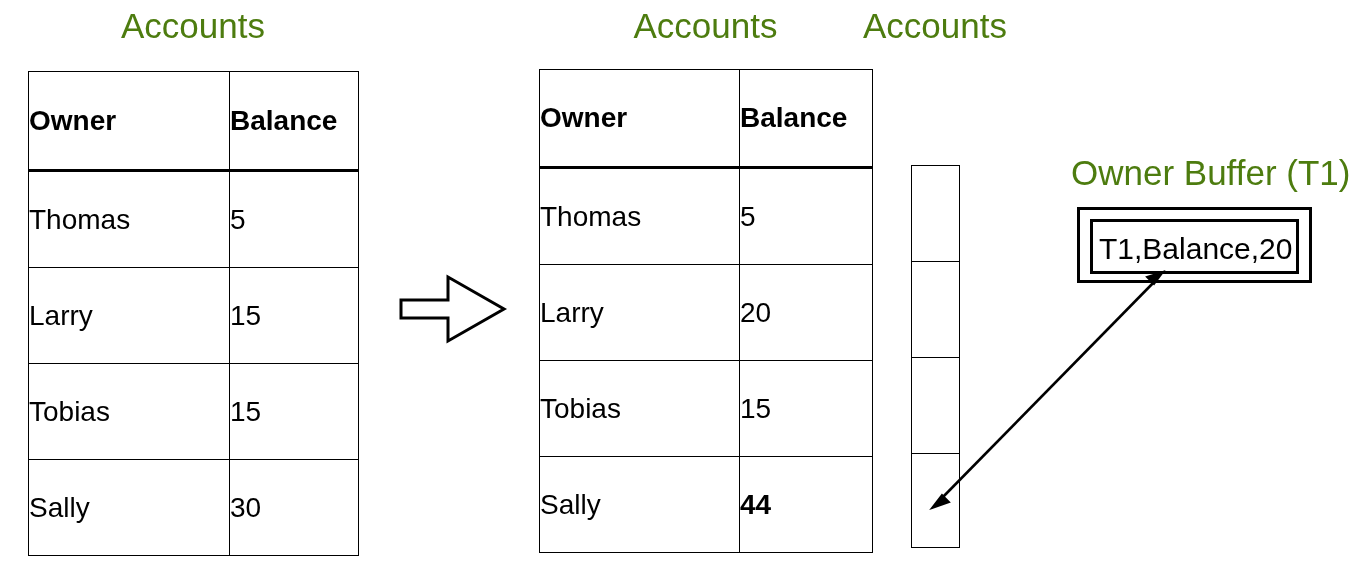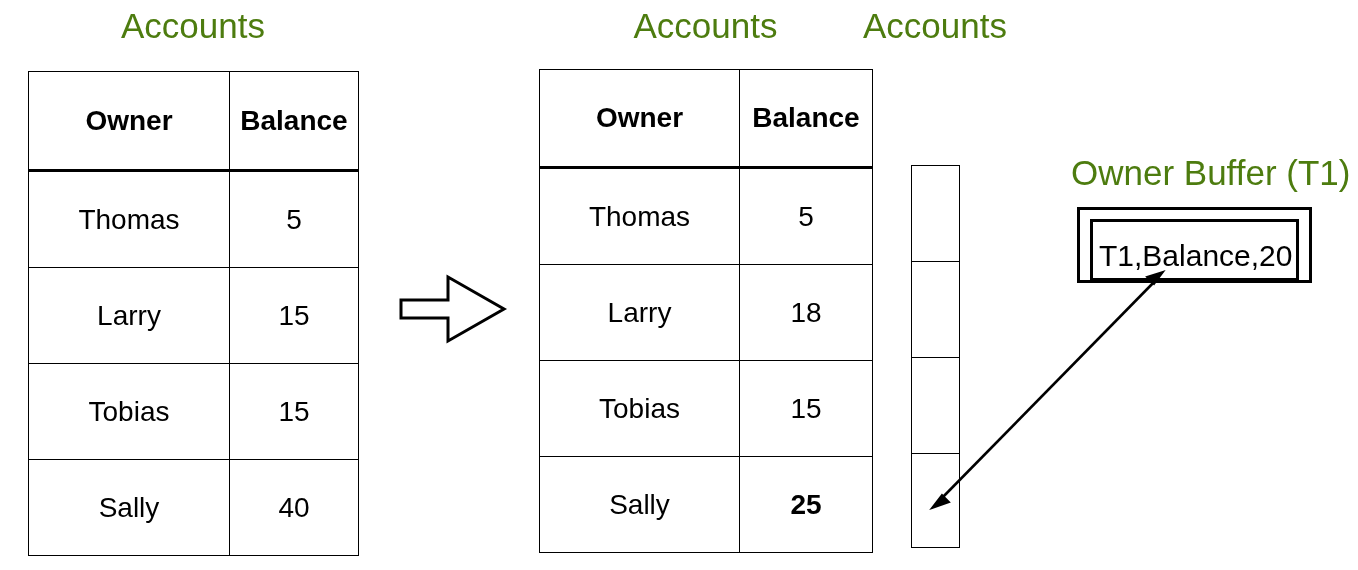--- a/index.html
+++ b/index.html
@@ -28,21 +28,21 @@
 
   
   .acct-table {
     position: absolute;
     border-collapse: collapse;
     table-layout: fixed;
     background: #fff;
   }
   .acct-table td {
     border: 1.6px solid #000;
-    text-align: center;
+    text-align: left;
     vertical-align: middle;
     font-size: 28px;
     font-weight: 400;
     padding: 0;
     color: #000;
   }
   .acct-table .hdr td {
     font-weight: bold;
     border-bottom-width: 3px;
   }
@@ -72,21 +72,21 @@
     border: 3px solid #000;
     box-sizing: border-box;
     background: #fff;
     padding: 9px 10px;
   }
   .undo-inner {
     border: 3px solid #000;
     box-sizing: border-box;
     font-size: 30px;
     line-height: 1;
-    padding: 19px 6px 7px 6px;
+    padding: 12px 6px 7px 6px;
     white-space: nowrap;
     text-align: left;
     color: #000;
   }
 
   
   .overlay {
     position: absolute;
     left: 0;
     top: 0;
@@ -117,21 +117,21 @@
     <tr>
       <td style="height:95px">Larry</td>
       <td style="height:95px">15</td>
     </tr>
     <tr>
       <td style="height:95px">Tobias</td>
       <td style="height:95px">15</td>
     </tr>
     <tr>
       <td style="height:95px">Sally</td>
-      <td style="height:95px">40</td>
+      <td style="height:95px">30</td>
     </tr>
   </tbody>
 </table>
 
 <div class="caption" style="left:539px; top:8px; width:333px; text-align:center;">Accounts</div>
 
 <table class="acct-table" style="left:539px; top:69px; width:333px;">
   <colgroup>
       <col style="width:200px">
       <col style="width:133px">
@@ -140,29 +140,29 @@
     <tr class="hdr">
       <td style="height:96px">Owner</td>
       <td style="height:96px">Balance</td>
     </tr>
     <tr>
       <td style="height:95px">Thomas</td>
       <td style="height:95px">5</td>
     </tr>
     <tr>
       <td style="height:95px">Larry</td>
-      <td style="height:95px">18</td>
+      <td style="height:95px">20</td>
     </tr>
     <tr>
       <td style="height:95px">Tobias</td>
       <td style="height:95px">15</td>
     </tr>
     <tr>
       <td style="height:95px">Sally</td>
-      <td class="bold-val" style="height:95px">25</td>
+      <td class="bold-val" style="height:95px">44</td>
     </tr>
   </tbody>
 </table>
 
 <div class="caption" style="left:835px; top:8px; width:200px; text-align:center;">Accounts</div>
 
 <div class="versions-col" style="left:911px; top:165px; width:49px; height:383px;">
   <div class="versions-cell" style="height:96px;"></div>
   <div class="versions-cell" style="height:96px;"></div>
   <div class="versions-cell" style="height:96px;"></div>

